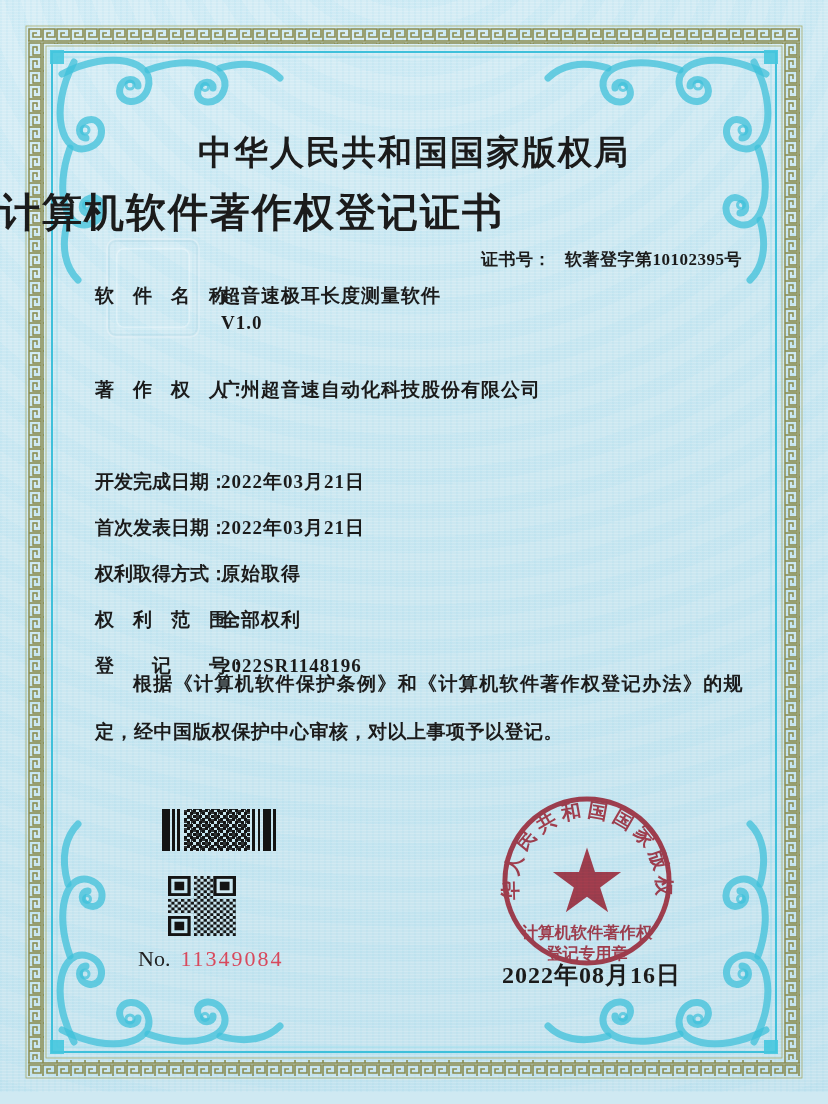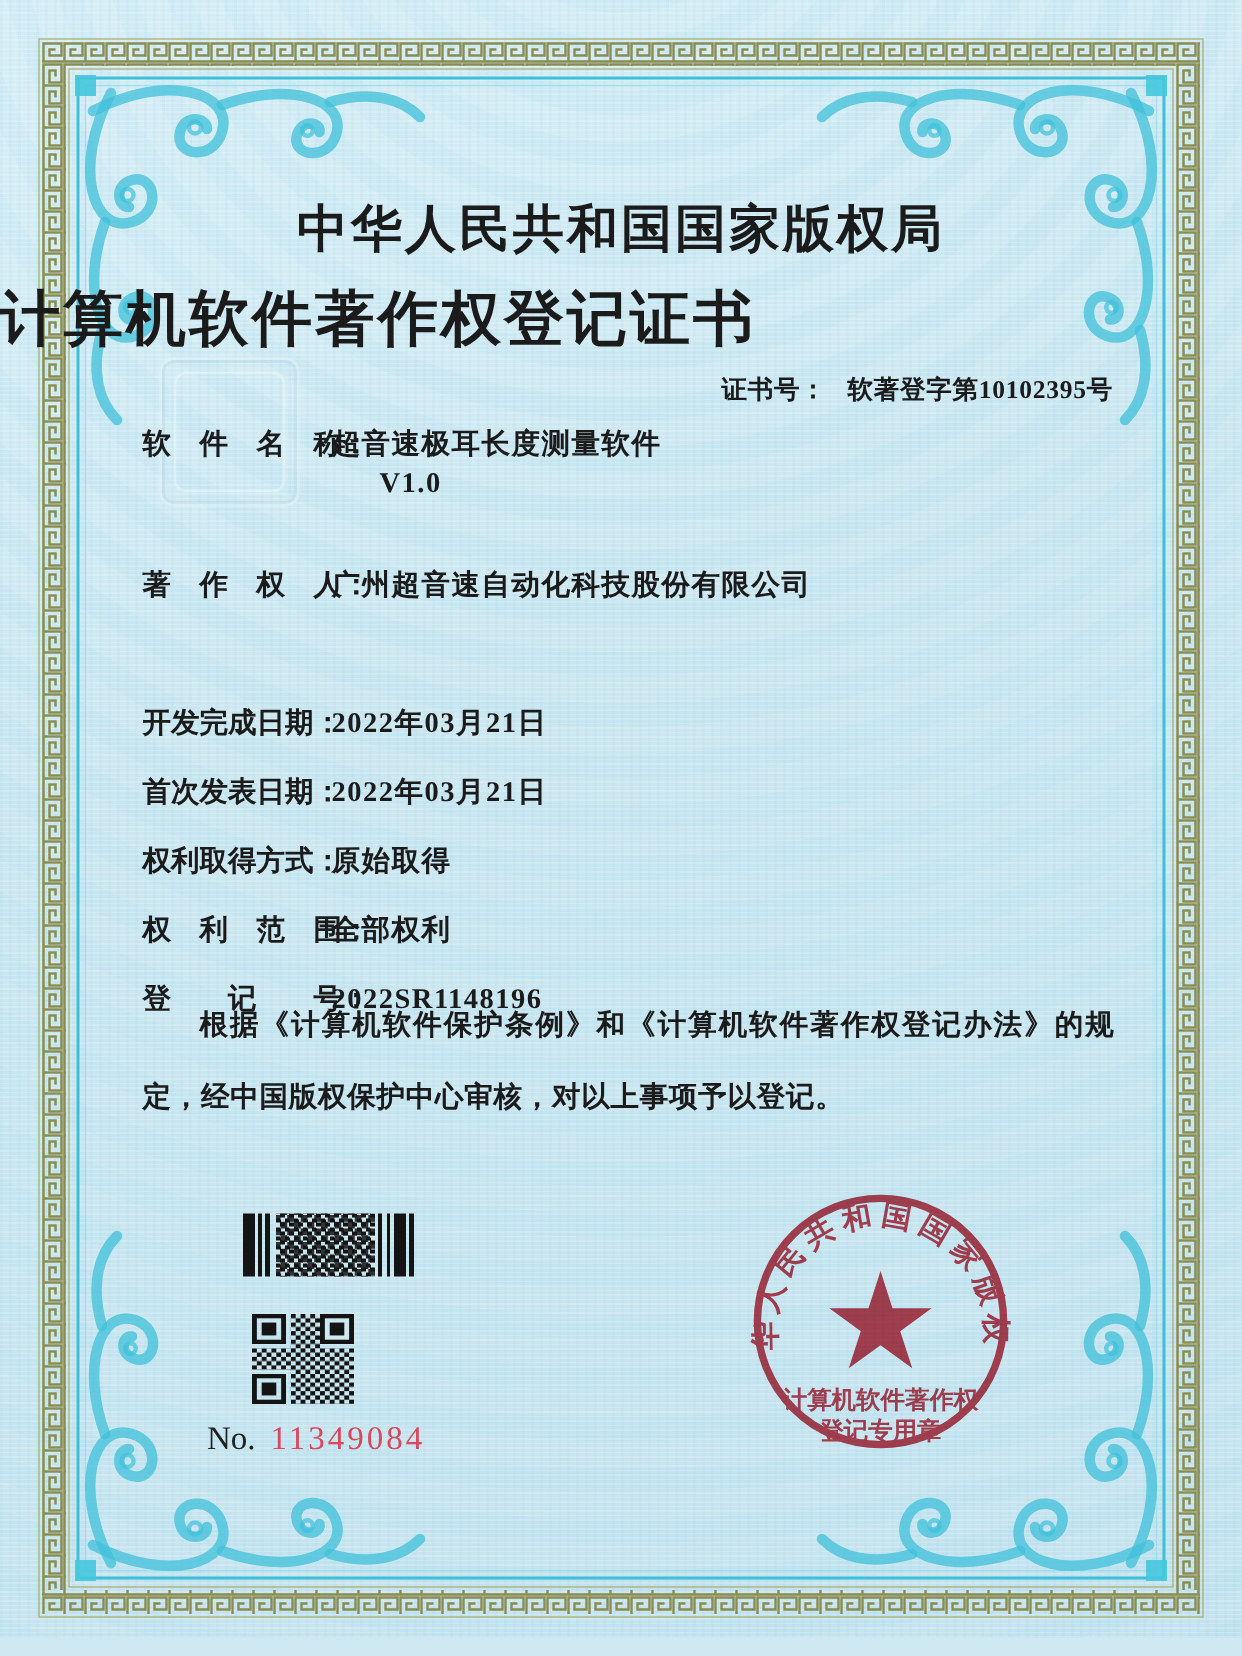--- a/index.html
+++ b/index.html
@@ -28,21 +28,21 @@
     box-shadow:inset 0 0 0 1.5px rgba(255,255,255,.5), 0 0 6px rgba(255,255,255,.35);}
   .authority{position:absolute;left:0;top:130px;width:100%;text-align:center;
     font-size:34px;font-weight:bold;letter-spacing:2px;}
   .cert-title{position:absolute;left:0;top:185px;width:100%;text-align:left;
     font-size:40px;font-weight:bold;letter-spacing:2px;}
   .cert-no{position:absolute;right:86px;top:248px;font-size:17px;font-weight:bold;letter-spacing:.5px;}
   .cert-no .gap{display:inline-block;width:14px;}
   .frow{position:absolute;left:95px;font-size:19px;font-weight:600;white-space:nowrap;}
   .flabel{display:inline-block;width:126px;letter-spacing:0;}
   .fvalue{display:inline-block;letter-spacing:1px;}
-  .fcont{left:221px;margin-left:32px;}
+  .fcont{left:221px;}
   .statement{position:absolute;left:95px;top:660px;width:648px;
     font-size:19px;font-weight:600;line-height:48px;text-indent:2em;text-align:justify;
     letter-spacing:.5px;}
   
   .barcode{position:absolute;left:162px;top:809px;width:116px;height:42px;display:flex;}
   .barcode i{display:block;height:100%;}
   .bcl{width:22px;background:linear-gradient(90deg,#141414 0 8px,transparent 8px 10px,#141414 10px 13px,transparent 13px 15px,#141414 15px 18px,transparent 18px 22px);}
   .bcm{flex:1;background:
     repeating-conic-gradient(#141414 0% 25%, transparent 0% 50%) 0 0/6px 6px,
     repeating-conic-gradient(rgba(20,20,20,.85) 0% 25%, transparent 0% 50%) 3px 1px/9px 9px;}
@@ -172,14 +172,15 @@
     </defs>
     <circle cx="90" cy="90" r="83" fill="none" stroke="#c22a3a" stroke-width="5"></circle>
     <polygon points="90,56 98.1,81 124.5,81 103.3,96.5 111.4,121.5 90,106 68.6,121.5 76.7,96.5 55.5,81 81.9,81" fill="#c22a3a"></polygon>
     <text font-size="20" letter-spacing="5">
       <textPath href="#sealArc" startOffset="50%" text-anchor="middle">中华人民共和国国家版权局</textPath>
     </text>
     <text x="90" y="148" text-anchor="middle" font-size="16.5">计算机软件著作权</text>
     <text x="90" y="169" text-anchor="middle" font-size="16.5">登记专用章</text>
   </svg>
 
+  <div class="issue-date">2022年08月16日</div>
 
 </div>
 
 </body></html>

